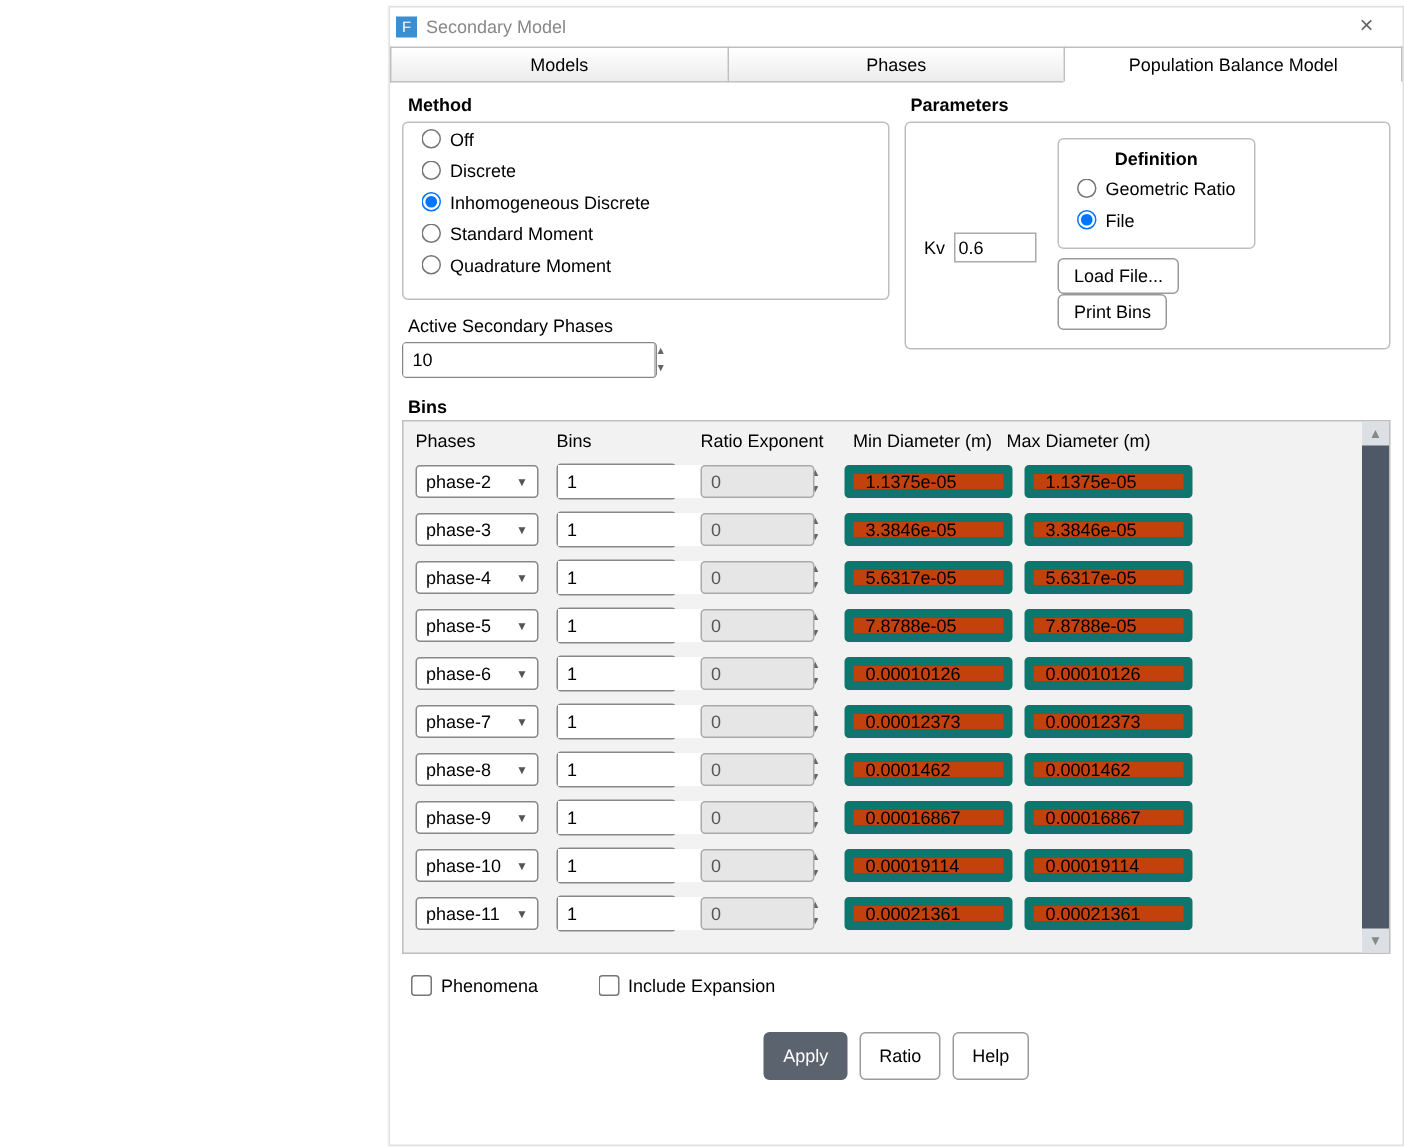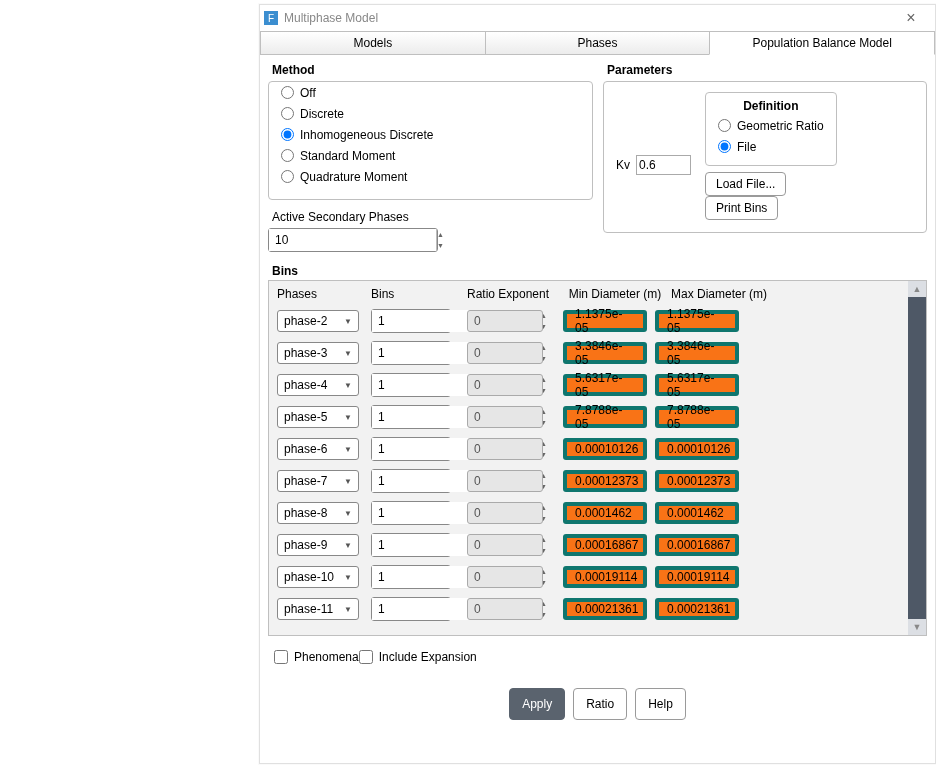--- a/index.html
+++ b/index.html
@@ -37,39 +37,39 @@
   .col-ph { width:94px; }
   .col-bn { width:96px; }
   .col-re { width:96px; }
   .col-mn { width:104px; text-align:center; }
   .col-mx { width:104px; text-align:center; }
   .grid-rows { padding:0 4px 4px 4px; }
   .grid-row { display:flex; align-items:center; height:32px; }
   .selectbox { width:82px; height:22px; border:1px solid #888; border-radius:3px; background:#fff; display:flex; align-items:center; padding:0 6px; margin-right:12px; cursor:pointer; }
   .selectbox .arrow { margin-left:auto; font-size:8px; color:#555; }
   .readonly { width:76px; height:22px; border:1px solid #aaa; background:#e6e6e6; color:#555; border-radius:3px; padding:0 6px; display:flex; align-items:center; margin-right:20px; }
-  .valbox { width:84px; height:22px; border:4px solid #0f766e; background:#f97316; border-radius:3px; padding:0 8px; display:flex; align-items:center; margin-right:8px; }
+  .valbox { width:112px; height:22px; border:6px solid #0f766e; background:#c2410c; border-radius:3px; padding:0 8px; display:flex; align-items:center; margin-right:8px; }
   .vscroll { position:absolute; right:0; top:0; width:18px; height:100%; background:#dcdfe4; display:flex; flex-direction:column; align-items:center; }
   .vscroll .arrow { height:16px; font-size:9px; color:#888; display:flex; align-items:center; justify-content:center; width:100%; }
   .vscroll .thumb { background:#4e5866; width:100%; flex:1; margin:0; }
-  .checks { display:flex; padding:14px 6px 4px 6px; align-items:flex-end; }
+  .checks { display:flex; gap:40px; padding:14px 6px 4px 6px; align-items:flex-end; }
   .checks label { display:flex; align-items:center; gap:6px; }
   input[type=checkbox] { width:14px; height:14px; margin:0; }
   .footer { display:flex; justify-content:center; gap:8px; padding:12px 0; }
   .fbtn { border:1px solid #9a9a9a; border-radius:4px; padding:8px 12px; background:#fff; cursor:pointer; }
   .fbtn.primary { background:#5a636e; color:#fff; border-color:#5a636e; }
 </style>
 </head>
 <body>
 
 <div class="dialog">
 
   <div class="titlebar">
     <div class="t-icon">F</div>
-    <span>Multiphase Model</span>
+    <span>Secondary Model</span>
     <div class="t-close">×</div>
   </div>
 
   <div class="tabs">
     <div class="tab">
         <span>Models</span>
       </div>
     <div class="tab">
         <span>Phases</span>
       </div>

